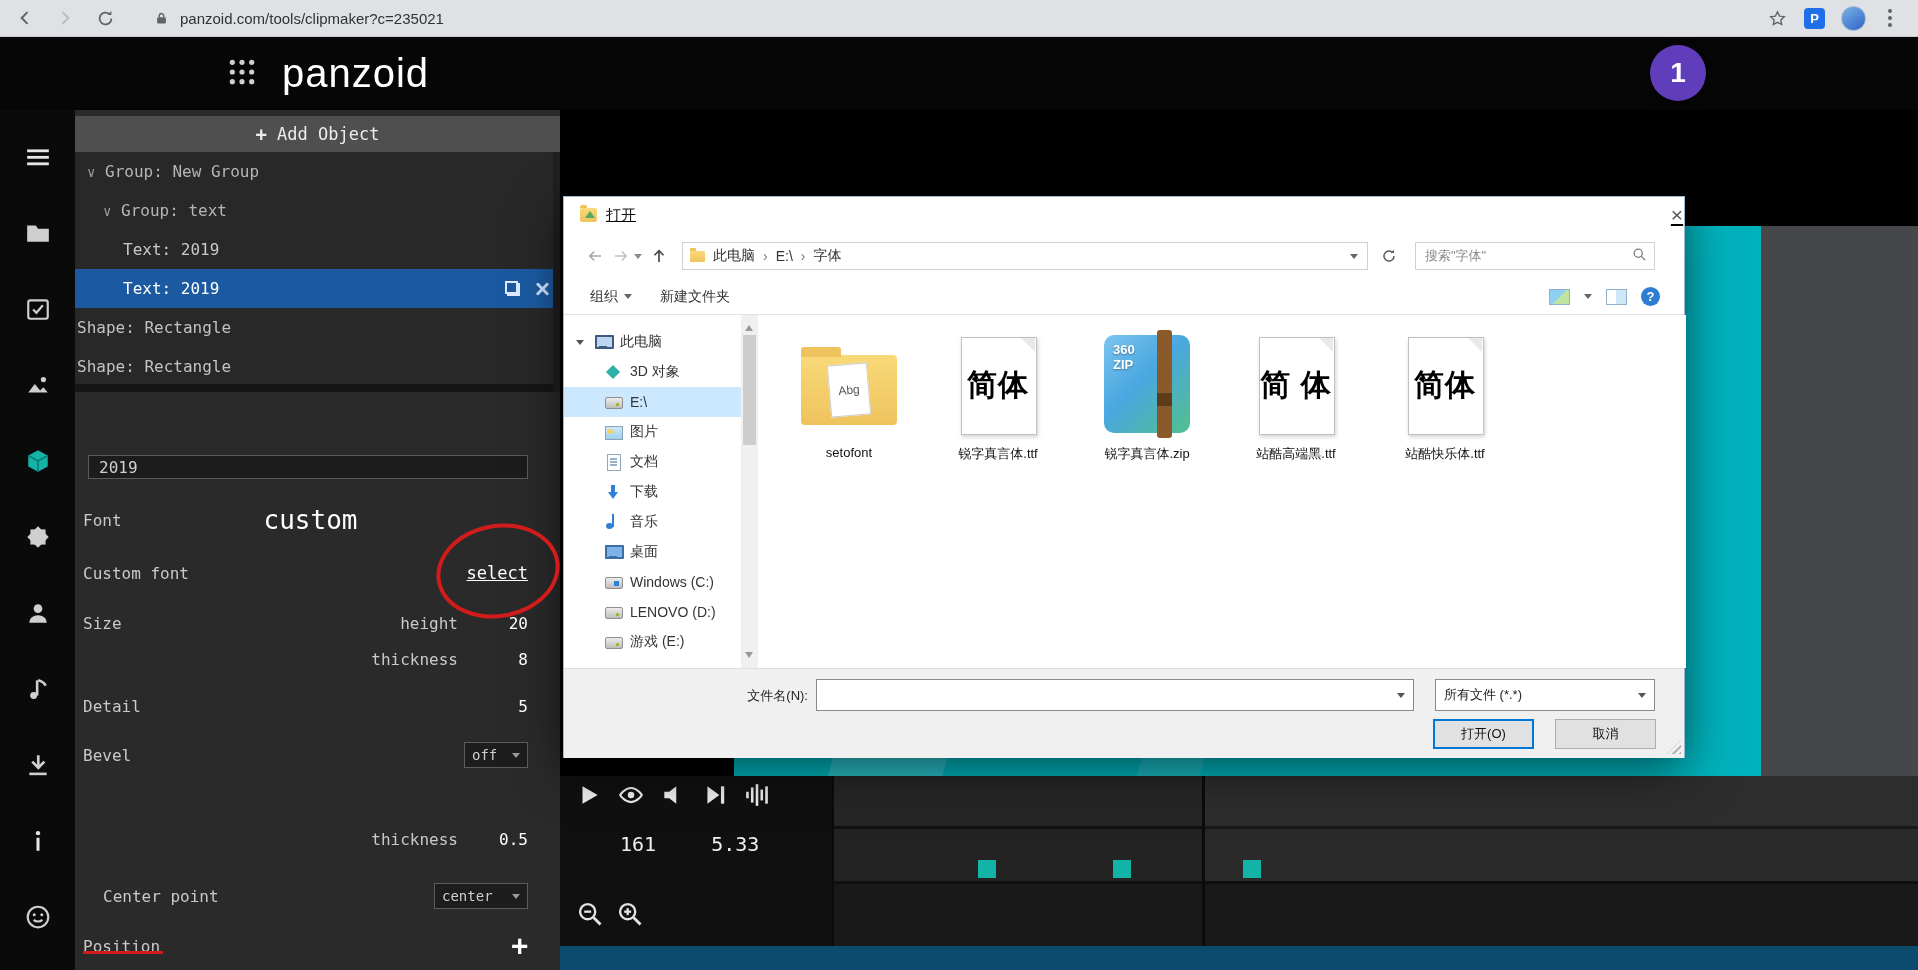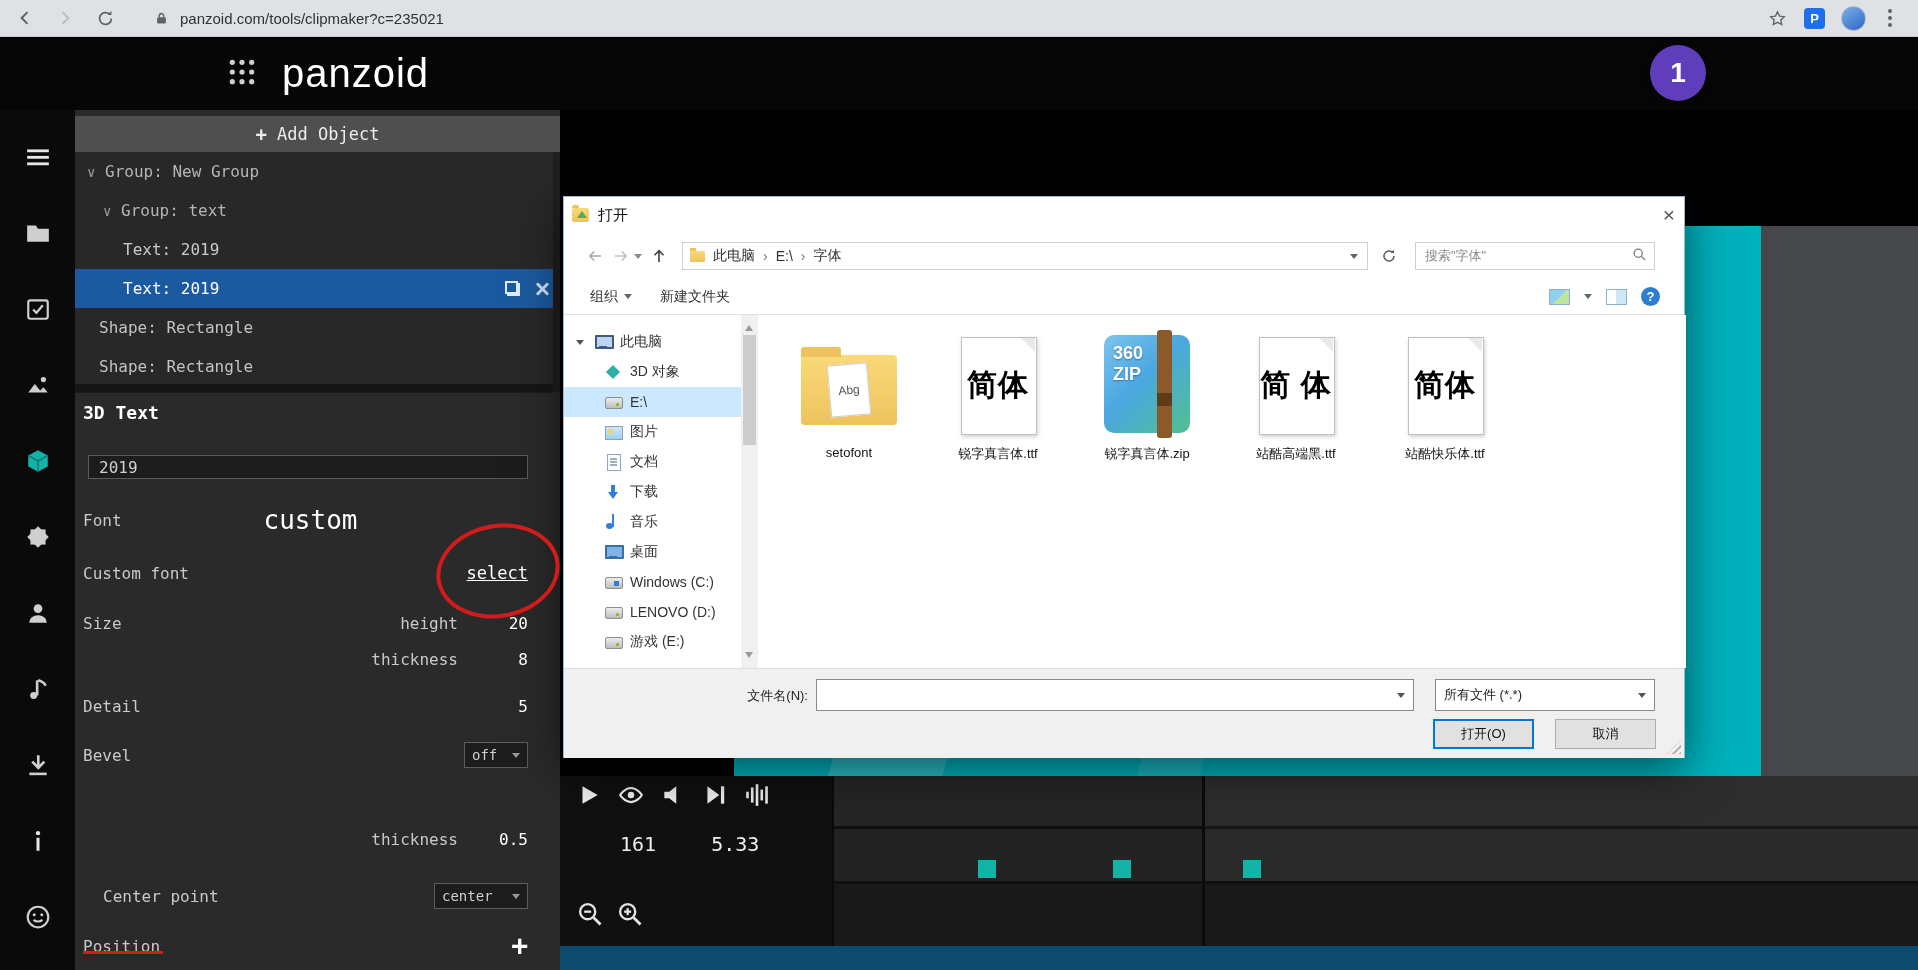--- a/index.html
+++ b/index.html
@@ -41,21 +41,21 @@
             font-family:"DejaVu Sans Mono", monospace; z-index:16; }
   .add-bar { position:absolute; left:0; top:6px; width:485px; height:36px; background:#4f4f4f;
              display:flex; align-items:center; justify-content:center; gap:10px; color:#ececec; font-size:17px; cursor:pointer; }
   .add-bar .plus { font-weight:bold; font-size:19px; }
   .tree { position:absolute; left:0; top:42px; width:485px; height:232px; overflow:hidden; background:#282828; }
   .tree-row { height:39px; display:flex; align-items:center; color:#b5b5b5; font-size:16px; cursor:pointer; }
   .tree-row .chev { display:inline-block; width:18px; color:#9a9a9a; font-size:14px; }
   .lv0 { padding-left:12px; }
   .lv1 { padding-left:28px; }
   .lv2 { padding-left:30px; color:#c9c9c9; }
-  .shape { padding-left:24px; color:#c3c3c3; }
+  .shape { padding-left:2px; color:#c3c3c3; }
   .tree-row.selected { background:#1b5aa0; color:#fff; }
   .row-icons { display:none; margin-left:auto; align-items:center; padding-right:10px; gap:14px; }
   .tree-row.selected .row-icons { display:flex; }
   .copy-ic { position:relative; width:15px; height:15px; }
   .copy-ic::before { content:""; position:absolute; right:0; bottom:0; width:9px; height:9px; border:2px solid #dfe9ff; }
   .copy-ic::after  { content:""; position:absolute; left:0; top:0; width:9px; height:9px; border:2px solid #dfe9ff; background:#1b5aa0; }
   .close-ic { position:relative; width:16px; height:16px; }
   .close-ic::before,.close-ic::after { content:""; position:absolute; left:7px; top:0; width:3px; height:16px; background:#cfe2ff; border-radius:1px; }
   .close-ic::before { transform:rotate(45deg); } .close-ic::after { transform:rotate(-45deg); }
   .splitter { position:absolute; left:0; top:274px; width:485px; height:8px; background:#161616; }
@@ -108,21 +108,21 @@
   .lane2 { position:absolute; left:0; right:0; top:53px; height:52px; background:#232323; }
   .lane-bottom { position:absolute; left:0; right:0; top:108px; bottom:0; background:#191919; }
   .right-tint { position:absolute; left:373px; top:0; right:0; height:105px; background:rgba(255,255,255,.035); }
   .tdivider { position:absolute; left:370px; top:0; width:3px; bottom:0; background:#0b0b0b; }
   .tstart { position:absolute; left:0; top:0; width:2px; bottom:0; background:#0b0b0b; }
   .clip { position:absolute; width:18px; height:18px; background:#14b3a8; top:84px; }
 
   
   .dialog { position:absolute; left:563px; top:196px; width:1122px; height:562px; background:#fff;
             border:1px solid #9db8d2; box-shadow:0 12px 44px rgba(0,0,0,.55); z-index:50; font-size:13px; }
-  .dtitle { position:absolute; left:8px; top:0; width:100%; height:36px; display:flex; align-items:center; padding-left:0; }
+  .dtitle { position:absolute; left:16px; top:0; width:100%; height:36px; display:flex; align-items:center; padding-left:0;text-decoration:underline; }
   .dapp-icon { position:relative; width:17px; height:14px; background:linear-gradient(#f9d978,#eec35e); border-radius:2px; }
   .dapp-icon::before { content:""; position:absolute; left:0; top:-3px; width:7px; height:3px; background:#eec35e; border-radius:2px 2px 0 0; }
   .dapp-icon::after { content:""; position:absolute; right:2px; top:3px; width:0; height:0;
                       border-left:5px solid transparent; border-right:5px solid transparent; border-bottom:7px solid #57a85c; }
   .dtitle-text { margin-left:9px; font-size:15px; color:#111; }
   .dclose { margin-left:auto; width:46px; height:36px; display:flex; align-items:center; justify-content:center;
             font-size:21px; color:#555; cursor:pointer; }
   .dnav { position:absolute; left:0; top:36px; width:100%; height:46px; display:flex; align-items:center; padding-left:18px; }
   .dnav .nbtn { width:26px; height:26px; display:flex; align-items:center; justify-content:center; }
   .hist-caret { width:0; height:0; border:4px solid transparent; border-top:5px solid #8a8a8a; margin:4px 4px 0 0; }
@@ -191,21 +191,21 @@
         transform:rotate(-5deg); font-size:12px; color:#555; display:flex; align-items:center; justify-content:center; margin-top:10px; }
   .ficon.font::before { content:""; position:absolute; left:25px; top:8px; width:74px; height:96px; background:#fff;
         border:1px solid #c0c0c0; box-shadow:1px 2px 4px rgba(0,0,0,.18); }
   .ficon.font::after { content:""; position:absolute; left:85px; top:9px; width:0; height:0;
         border-top:14px solid #e9e9e9; border-left:14px solid transparent; }
   .ficon.font .fprev { position:relative; z-index:1; font-size:30px; font-weight:bold; color:#000; letter-spacing:1px; }
   .ficon.zip::before { content:""; position:absolute; left:19px; top:6px; width:86px; height:98px; border-radius:10px;
         background:linear-gradient(135deg,#7cc5ee 0%,#4aa7e0 45%,#52c08e 100%); }
   .ficon.zip::after { content:""; position:absolute; left:72px; top:1px; width:15px; height:108px; border-radius:3px;
         background:linear-gradient(#8a5a2b 0 58%, #5e3c1a 58% 70%, #8a5a2b 70%); }
-  .ficon.zip .fprev { position:absolute; left:28px; top:14px; z-index:1; color:#fff; font-weight:bold; font-size:18px;
+  .ficon.zip .fprev { position:absolute; left:28px; top:14px; z-index:1; color:#fff; font-weight:bold; font-size:13px;
         line-height:1.15; white-space:pre-line; text-shadow:0 1px 2px rgba(0,0,0,.35); }
   .fname { margin-top:4px; font-size:13px; color:#111; text-align:center; max-width:140px; }
 
   .dfooter { position:absolute; left:0; top:471px; width:100%; height:90px; background:#f0f0f0; border-top:1px solid #dfdfdf; }
   .fn-label { position:absolute; left:148px; top:490px; width:96px; text-align:right; font-size:13px; color:#222; }
   .fn-combo { position:absolute; left:252px; top:482px; width:598px; height:32px; background:#fff; border:1px solid #8a8a8a;
               display:flex; align-items:center; }
   .fn-combo input { flex:1; border:none; outline:none; height:100%; padding-left:8px; font-size:13px; background:transparent; }
   .combo-caret { width:0; height:0; border:4px solid transparent; border-top:5px solid #555; margin:5px 8px 0 0; }
   .ft-combo { position:absolute; left:871px; top:482px; width:220px; height:32px; background:#fff; border:1px solid #8a8a8a;
@@ -410,21 +410,20 @@
 
         </div>
       </div>
 
     <div class="splitter"></div>
     <div class="panel-scroll">
         <span class="thumb"></span>
       </div>
 
     <div class="props">
-      <div class="prow sec-title">3D Text</div>
 
       <div class="prow r-input">
         <input value="2019" style="">
       </div>
 
       <div class="prow r-font">
         <span class="plabel">Font</span>
         <span class="font-value">custom</span>
       </div>
 

